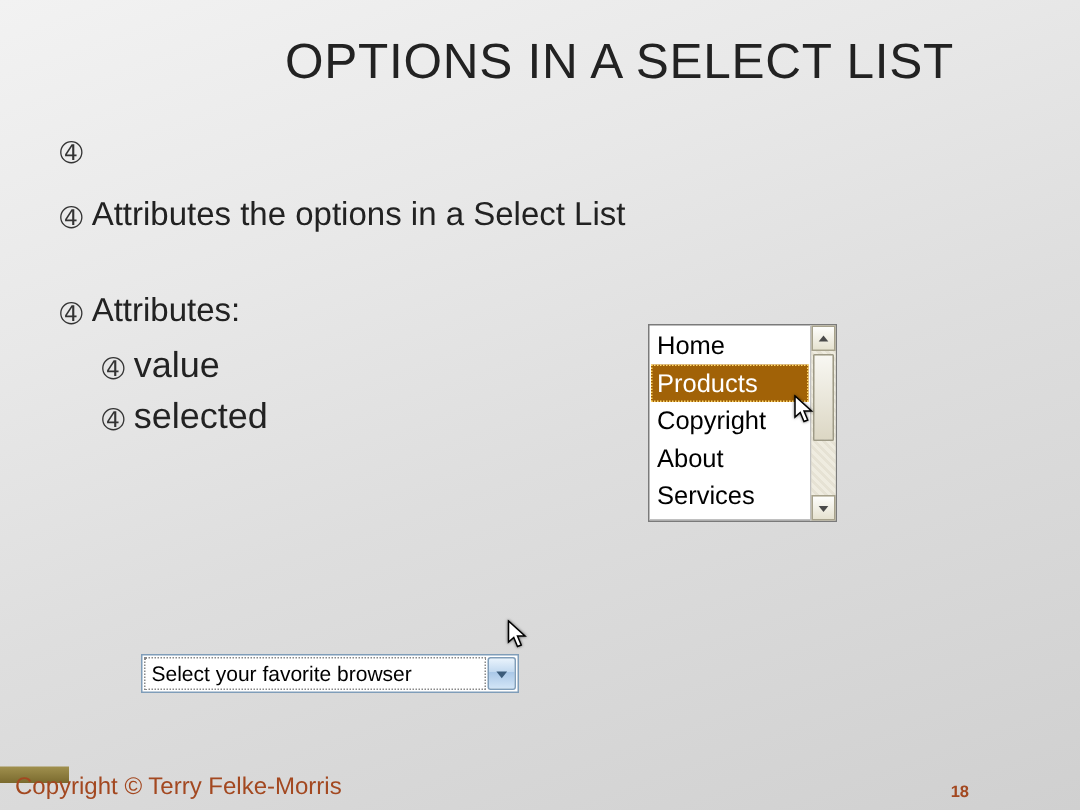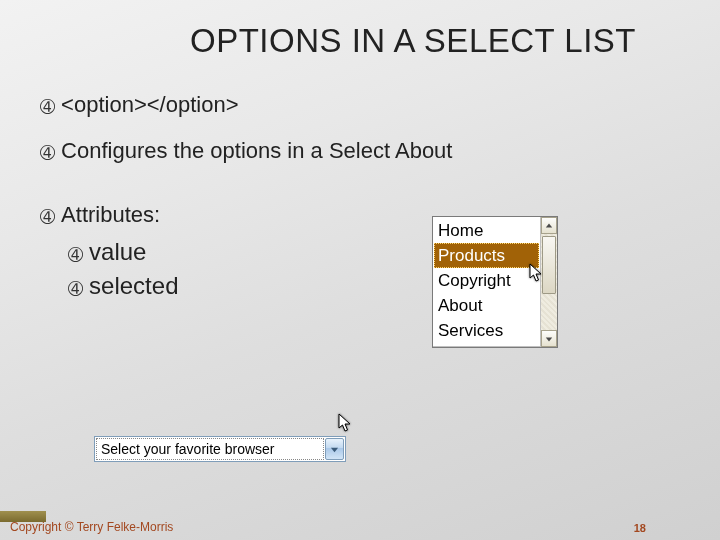--- a/index.html
+++ b/index.html
@@ -158,47 +158,46 @@
     border-radius: 2px;
     display: flex; align-items: center; justify-content: center;
     position: relative;
   }
   .dd-cursor { top: 413px; left: 338px; }
 
   .footer {
     position: absolute;
     bottom: 6px;
     left: 10px;
-    font-size: 12px;
+    font-size: 16px;
     color: #a34820;
   }
   .pagenum {
     position: absolute;
     bottom: 6px;
     right: 14px;
     font-size: 11px;
     color: #a34820;
     font-weight: bold;
   }
 </style>
 </head>
 <body>
 
 <div class="slide">
   <div class="title">OPTIONS IN A SELECT LIST</div>
 
   <div class="bullets">
     <div class="b">
       <span class="marker">➃</span>
-      <span>&lt;option&gt;&lt;/option&gt;</span>
     </div>
     <div class="gap1"></div>
     <div class="b">
       <span class="marker">➃</span>
-      <span>Configures the options in a Select About</span>
+      <span>Attributes the options in a Select List</span>
     </div>
     <div class="gap2"></div>
     <div class="b">
       <span class="marker">➃</span>
       <span>Attributes:</span>
     </div>
     <div class="b b2">
       <span class="marker">➃</span>
       <span>value</span>
     </div>

